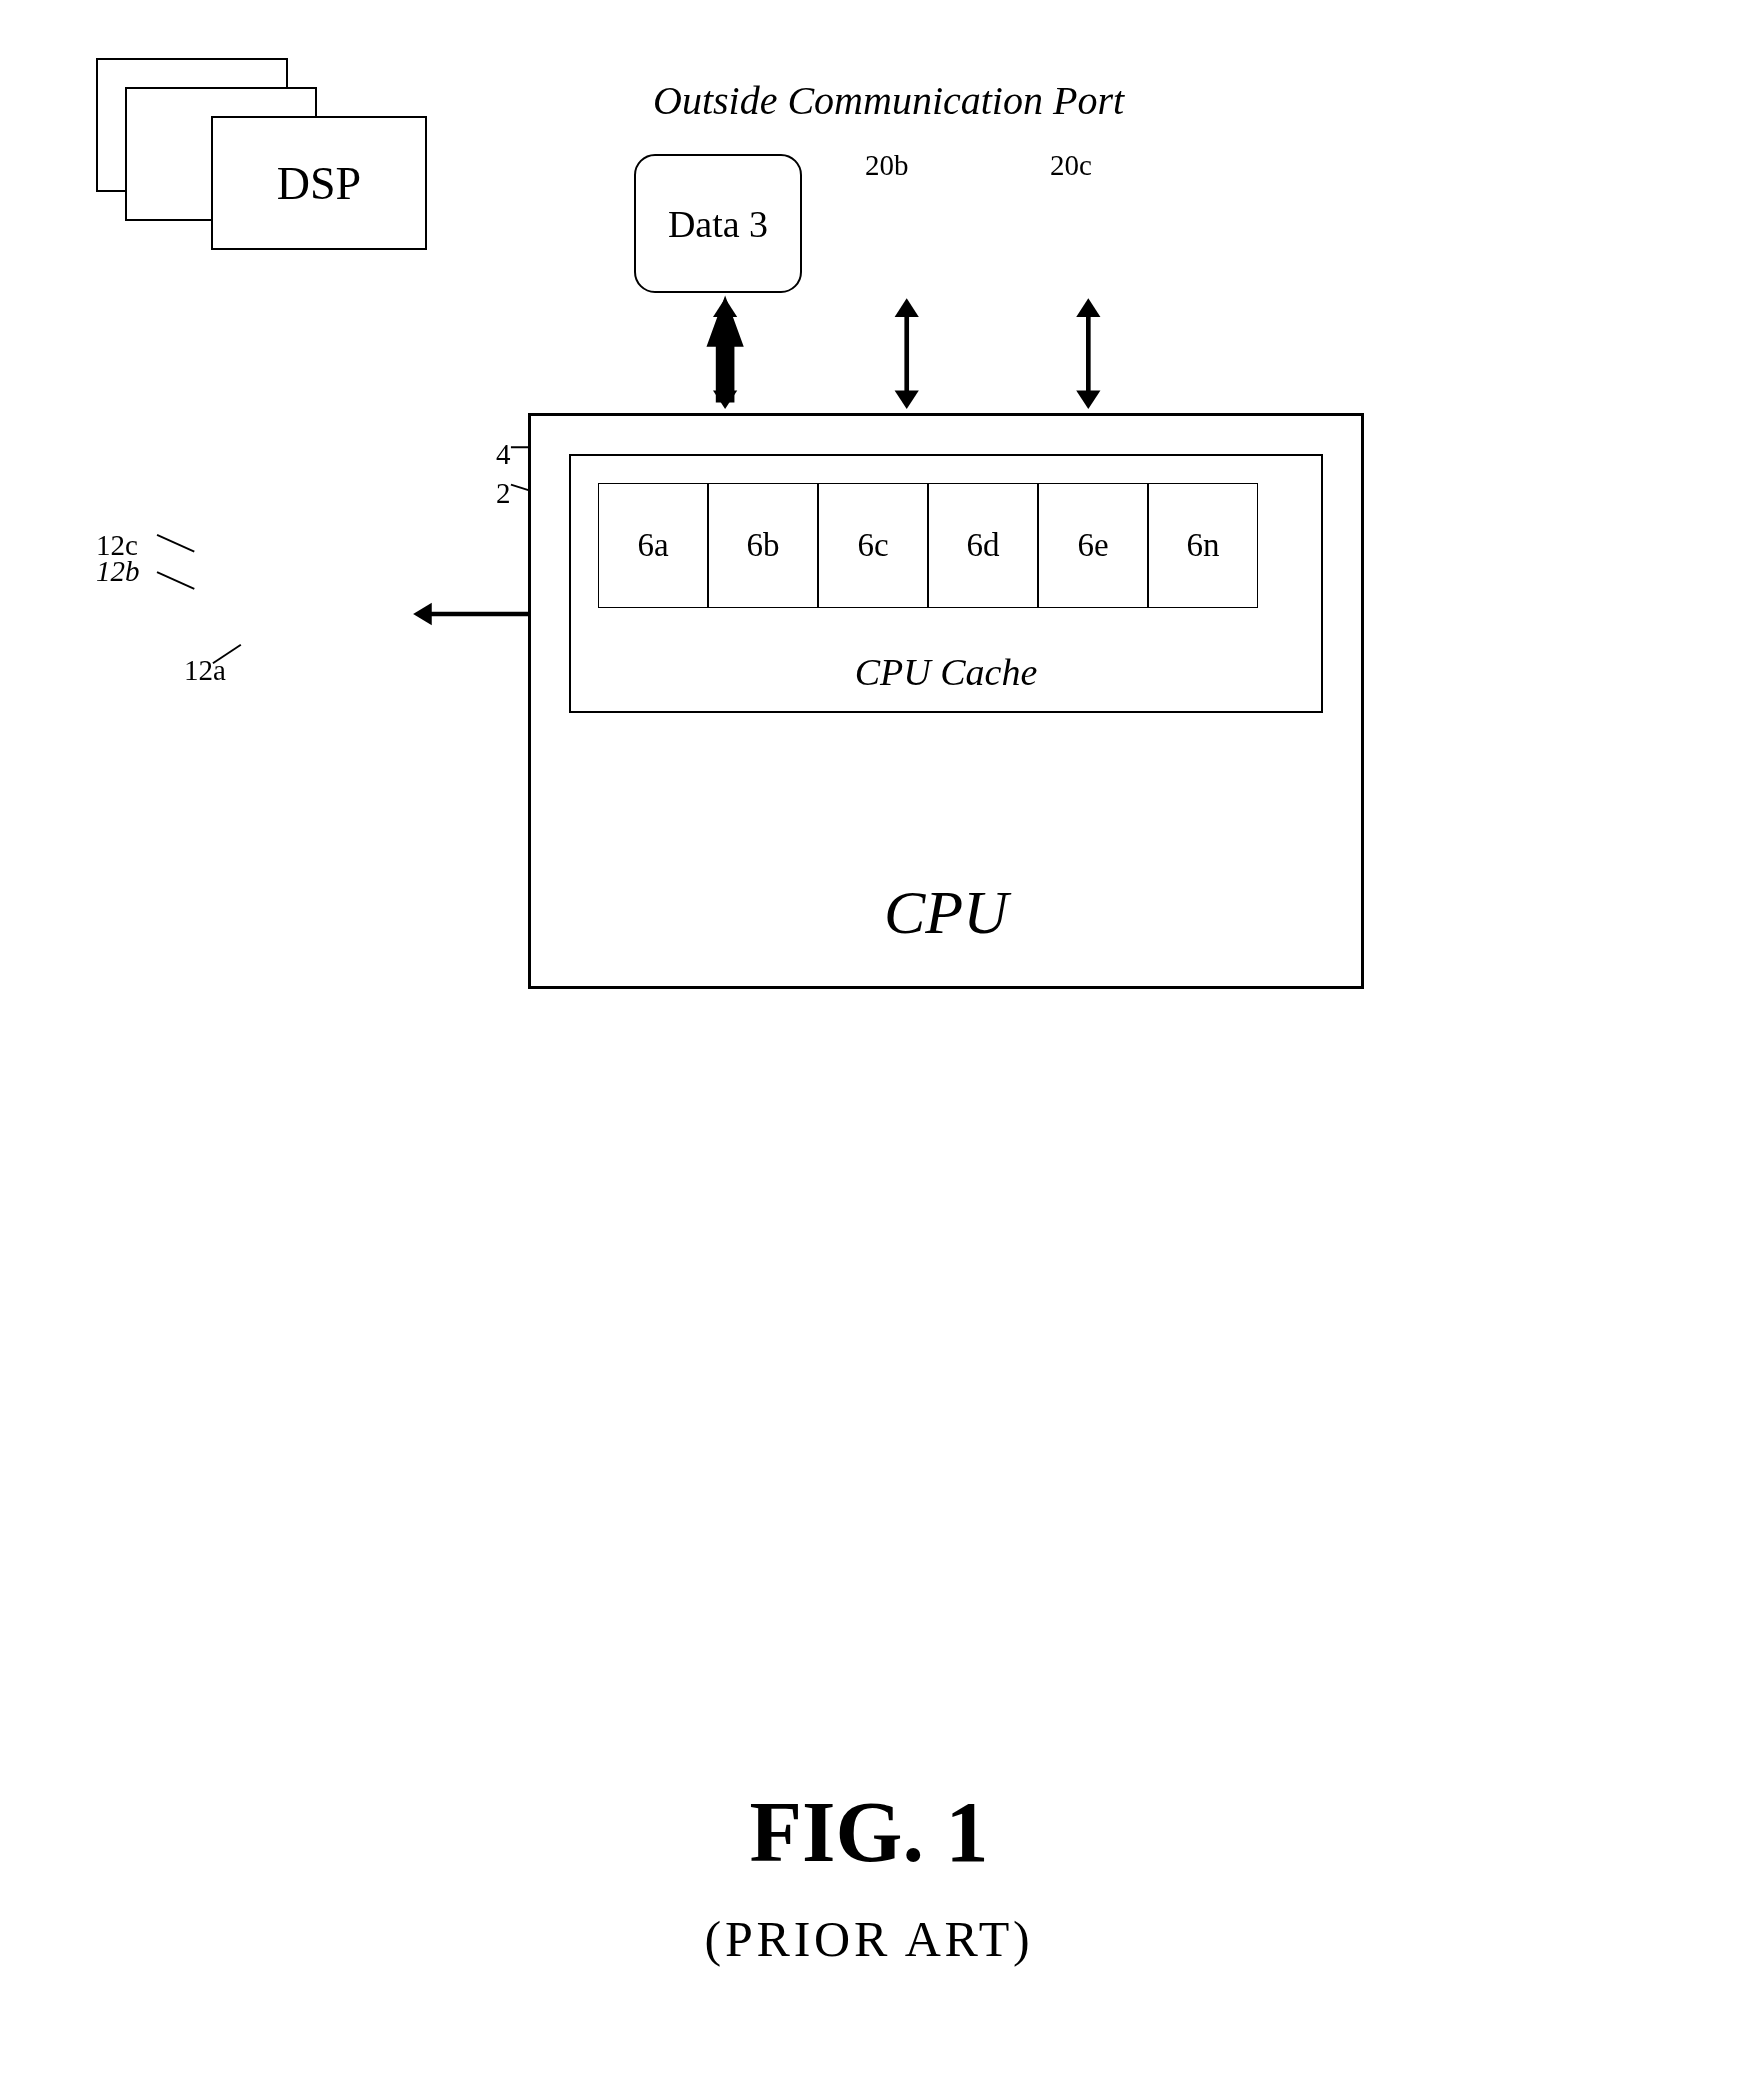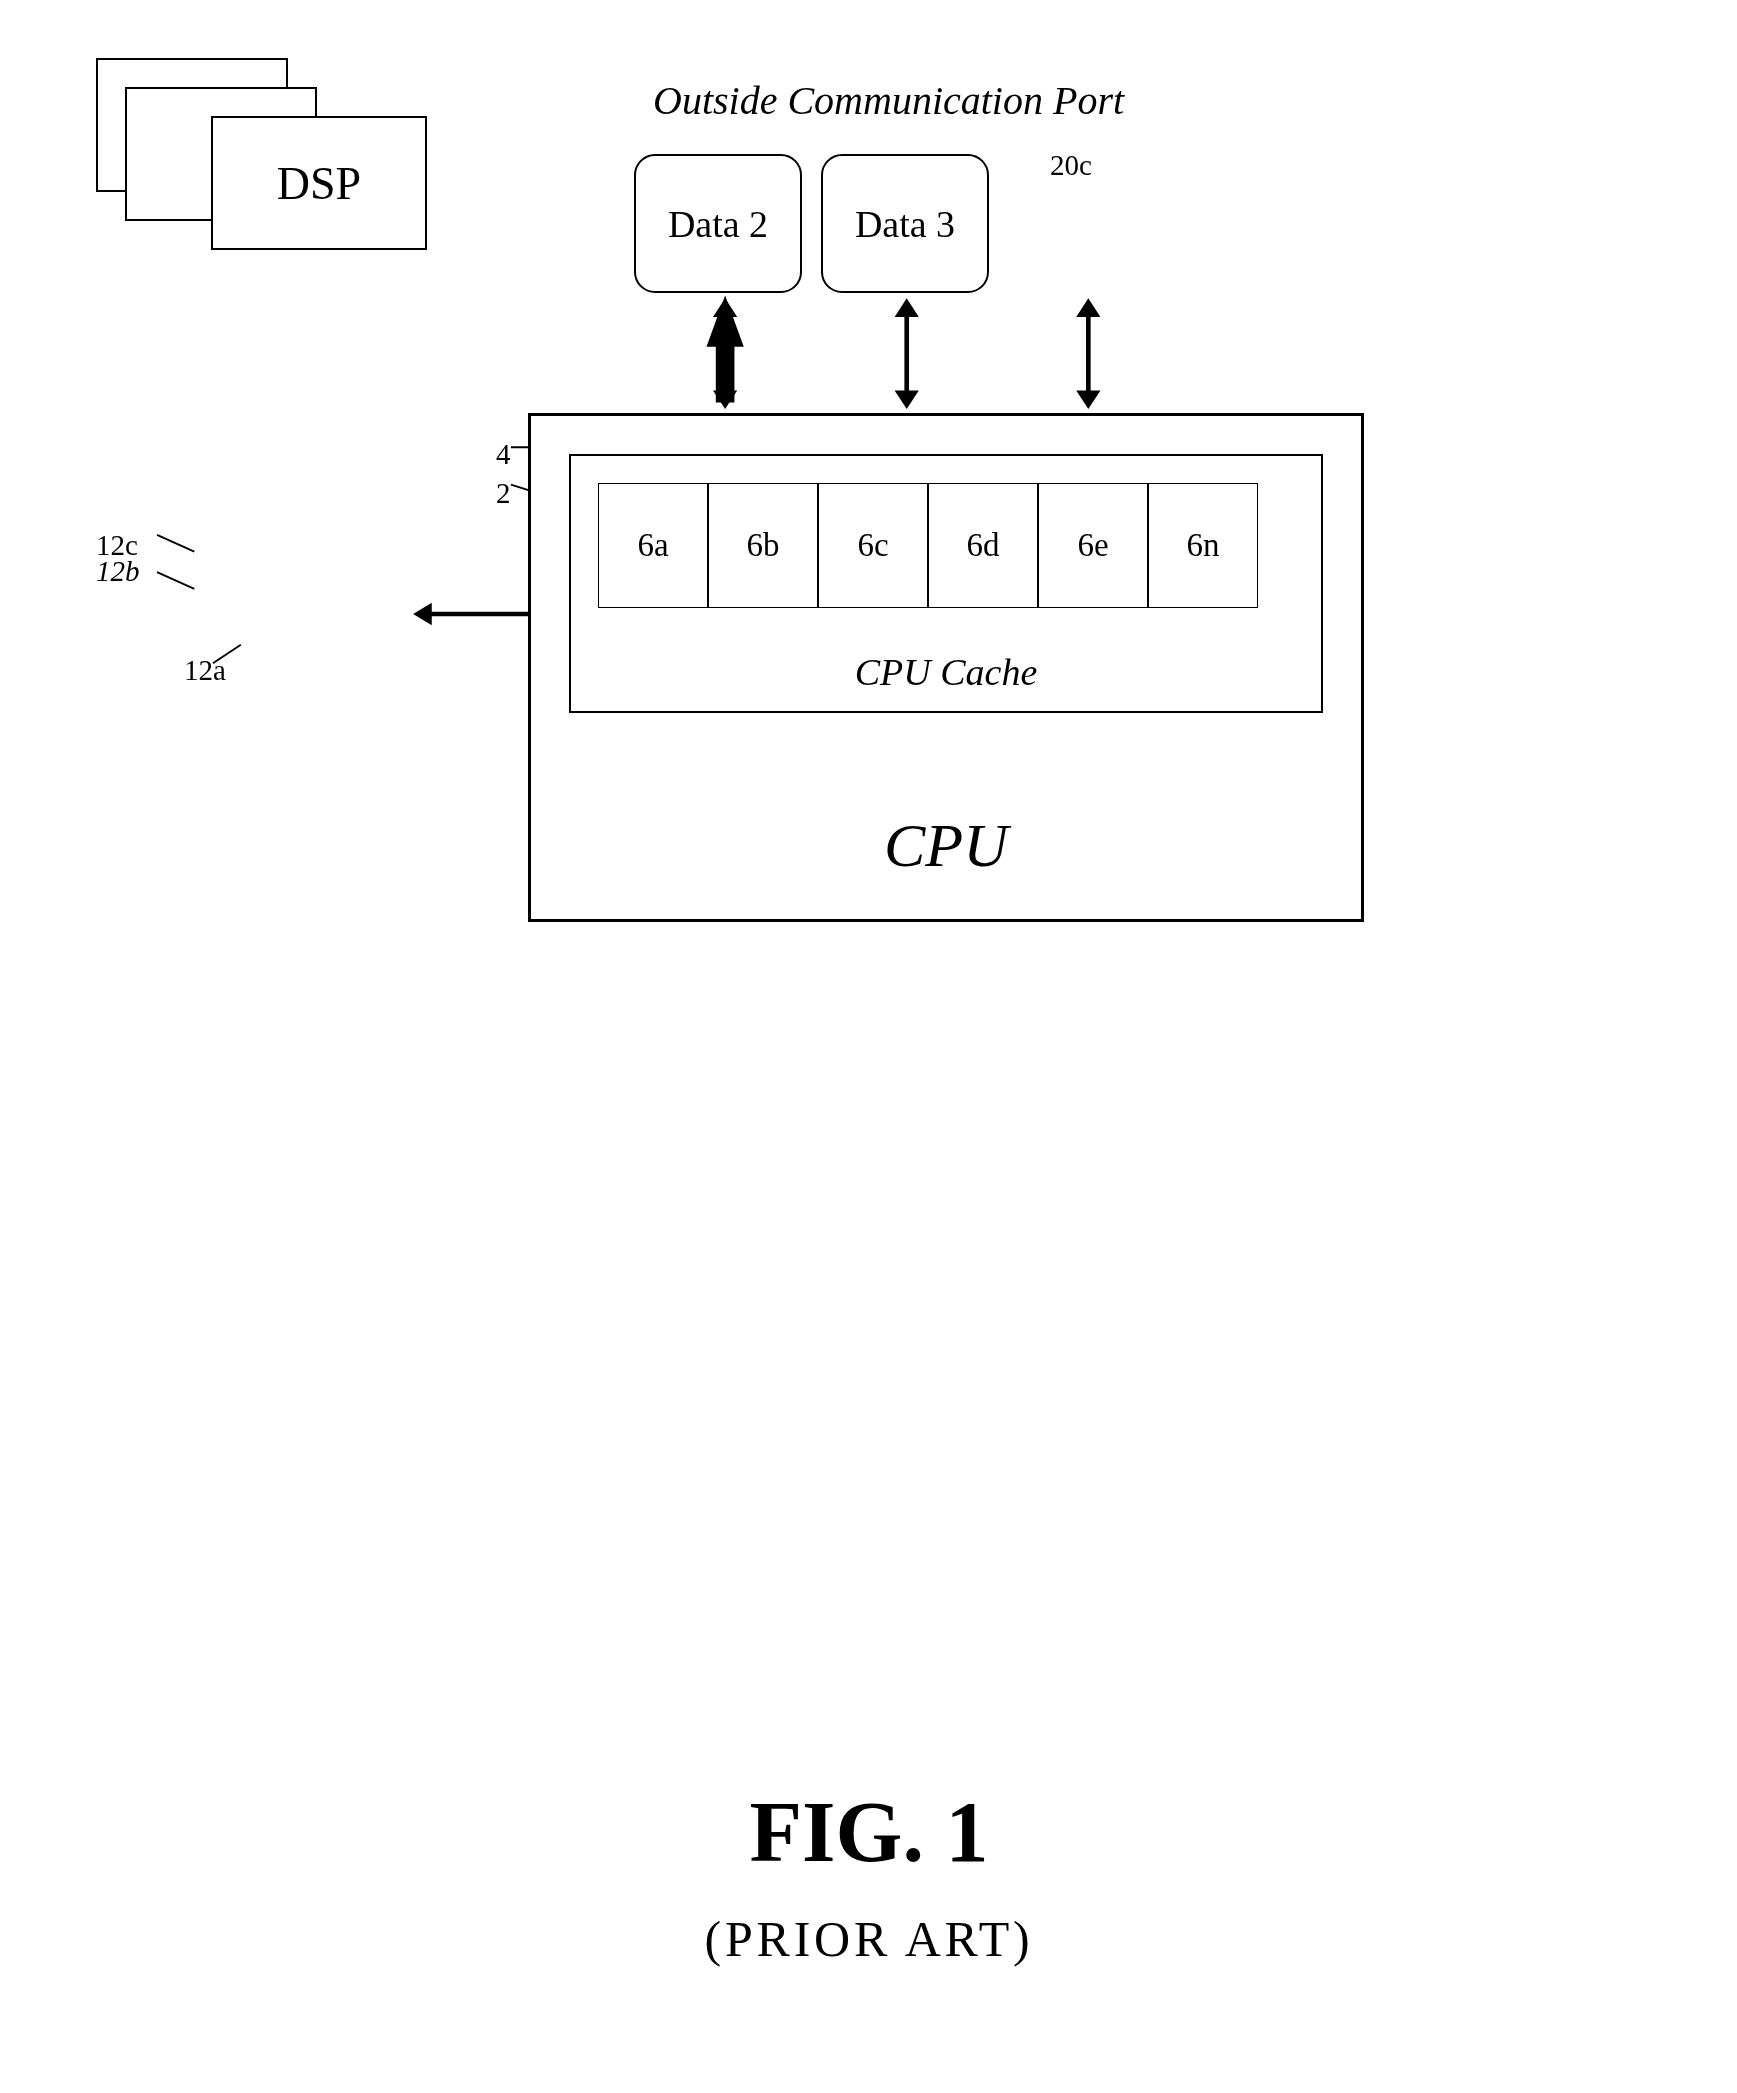--- a/index.html
+++ b/index.html
@@ -63,21 +63,21 @@
     .ref-20a { position: absolute; top: 91px; left: 584px; font-size: 29px; }
     .ref-20b { position: absolute; top: 91px; left: 769px; font-size: 29px; }
     .ref-20c { position: absolute; top: 91px; left: 954px; font-size: 29px; }
 
     
     .cpu-outer-box {
       position: absolute;
       top: 355px;
       left: 432px;
       width: 836px;
-      height: 509px;
+      height: 576px;
       border: 3.8px solid #000;
       background: #fff;
     }
 
     .cpu-label {
       position: absolute;
       bottom: 38px;
       left: 0;
       right: 0;
       text-align: center;
@@ -215,23 +215,20 @@
 
 <div class="diagram-container">
 
   <div class="outside-comm-label">Outside Communication Port</div>
 
   <div class="ref-20a">20a</div>
   <div class="ref-20b">20b</div>
   <div class="ref-20c">20c</div>
 
   <div class="data-boxes-row">
-    <div class="data-box-wrapper">
-      <div class="data-box">Data 2</div>
-    </div>
     <div class="data-box-wrapper">
       <div class="data-box">Data 3</div>
     </div>
   </div>
 
   <svg class="ref-lines-svg" viewBox="0 0 1609 1979" width="1546" height="1901">
 
     <polygon points="650,255 630,310 640,310 640,370 660,370 660,310 670,310" fill="#000"></polygon>
 
     <polygon points="650,375 630,320 640,320 640,260 660,260 660,320 670,320" fill="none"></polygon>

